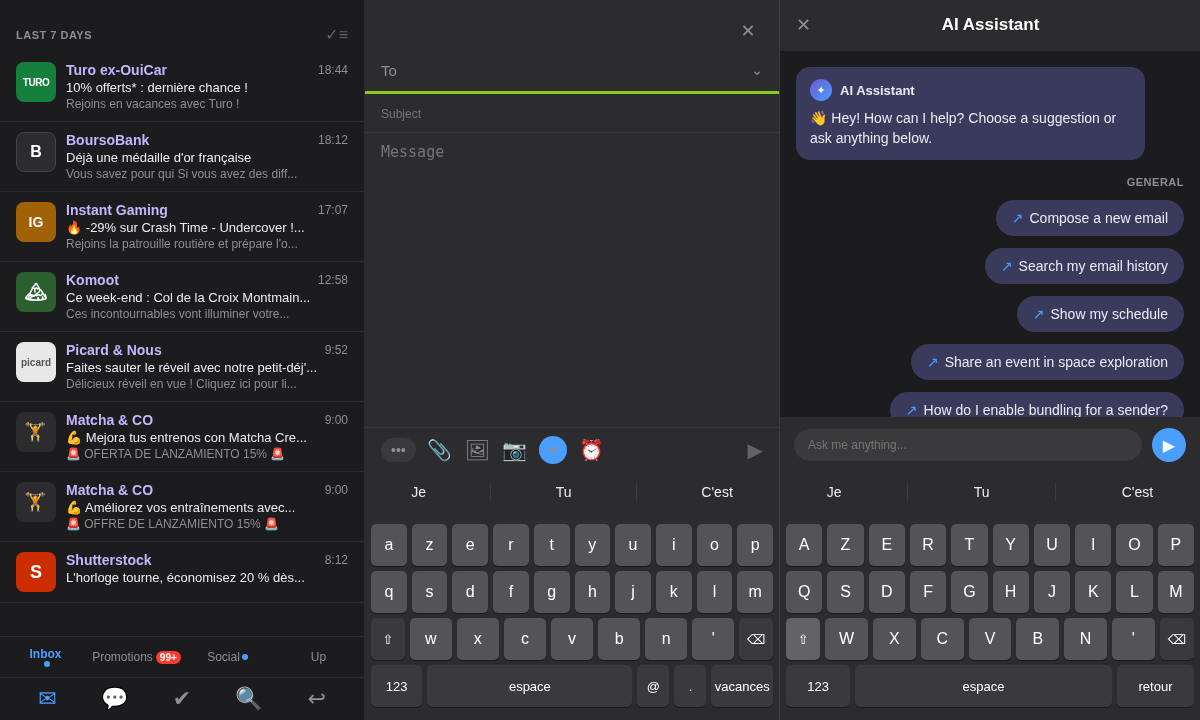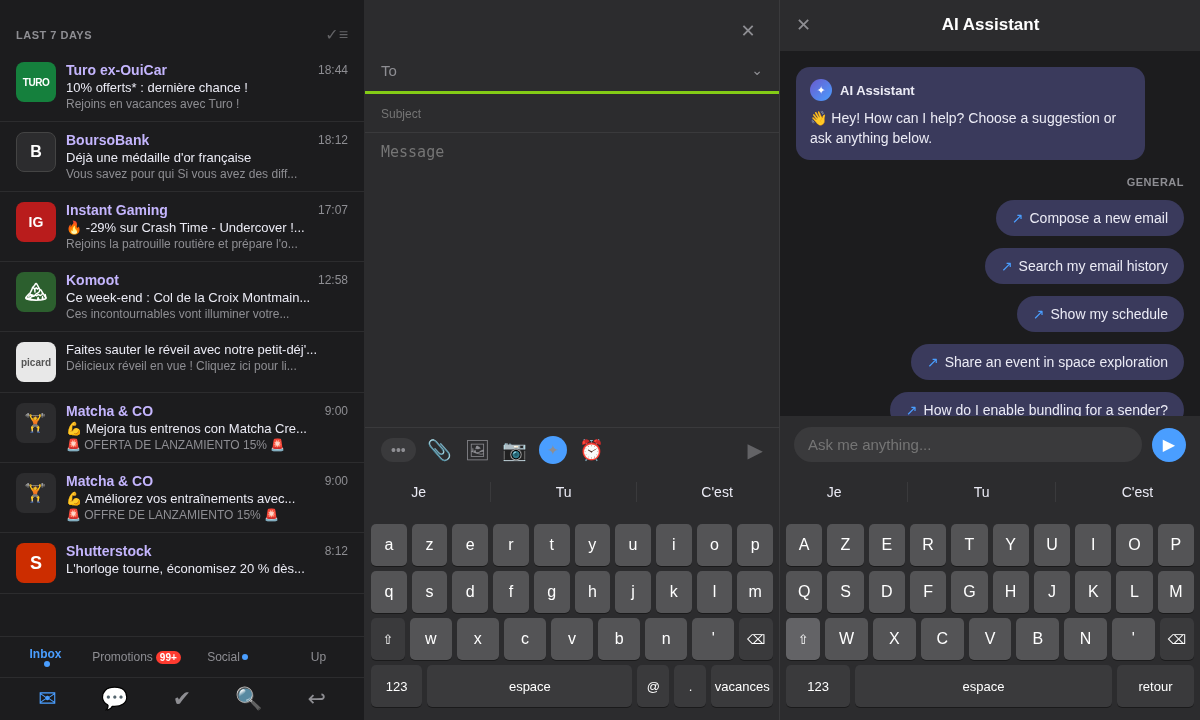--- a/index.html
+++ b/index.html
@@ -61,21 +61,21 @@
       align-items: center;
       justify-content: center;
       font-size: 13px;
       font-weight: 700;
       color: #fff;
       overflow: hidden;
     }
 
     .email-avatar.turo { background: #15803d; }
     .email-avatar.bourso { background: #2c2c2e; border: 1px solid #444; }
-    .email-avatar.ig { background: #b91c1c; color: #fff; font-size: 14px; font-weight: 700; }
+    .email-avatar.ig { background: #a16207; color: #fff; font-size: 14px; font-weight: 700; }
     .email-avatar.komoot { background: #2c5f2e; }
     .email-avatar.picard { background: #e8e8e8; color: #333; }
     .email-avatar.matcha { background: #2c2c2e; }
     .email-avatar.shutterstock { background: #cc2d00; }
 
     .email-content {
       flex: 1;
       min-width: 0;
     }
 
@@ -475,21 +475,21 @@
       background: #2c2c2e;
     }
 
     .ai-text-input {
       flex: 1;
       background: #3a3a3c;
       border: none;
       border-radius: 18px;
       padding: 9px 14px;
       color: #7dd3fc;
-      font-size: 15px;
+      font-size: 12px;
       outline: none;
     }
 
     .ai-send-btn {
       width: 34px;
       height: 34px;
       border-radius: 50%;
       background: #4a9eff;
       display: flex;
       align-items: center;
@@ -572,20 +572,24 @@
         </div>
         <div class="email-subject">Ce week-end : Col de la Croix Montmain...</div>
         <div class="email-preview">Ces incontournables vont illuminer votre...</div>
       </div>
     </div>
       <div class="email-item">
       <div class="email-avatar picard">
         <span style="font-size:10px;font-weight:700;color:#555;">picard</span>
       </div>
       <div class="email-content">
+        <div class="email-top-row">
+          <span class="email-sender">Picard &amp; Nous</span>
+          <span class="email-time">9:52</span>
+        </div>
         <div class="email-subject">Faites sauter le réveil avec notre petit-déj'...</div>
         <div class="email-preview">Délicieux réveil en vue ! Cliquez ici pour li...</div>
       </div>
     </div>
       <div class="email-item">
       <div class="email-avatar matcha">
         <span style="font-size:18px;">🏋</span>
       </div>
       <div class="email-content">
         <div class="email-top-row">

